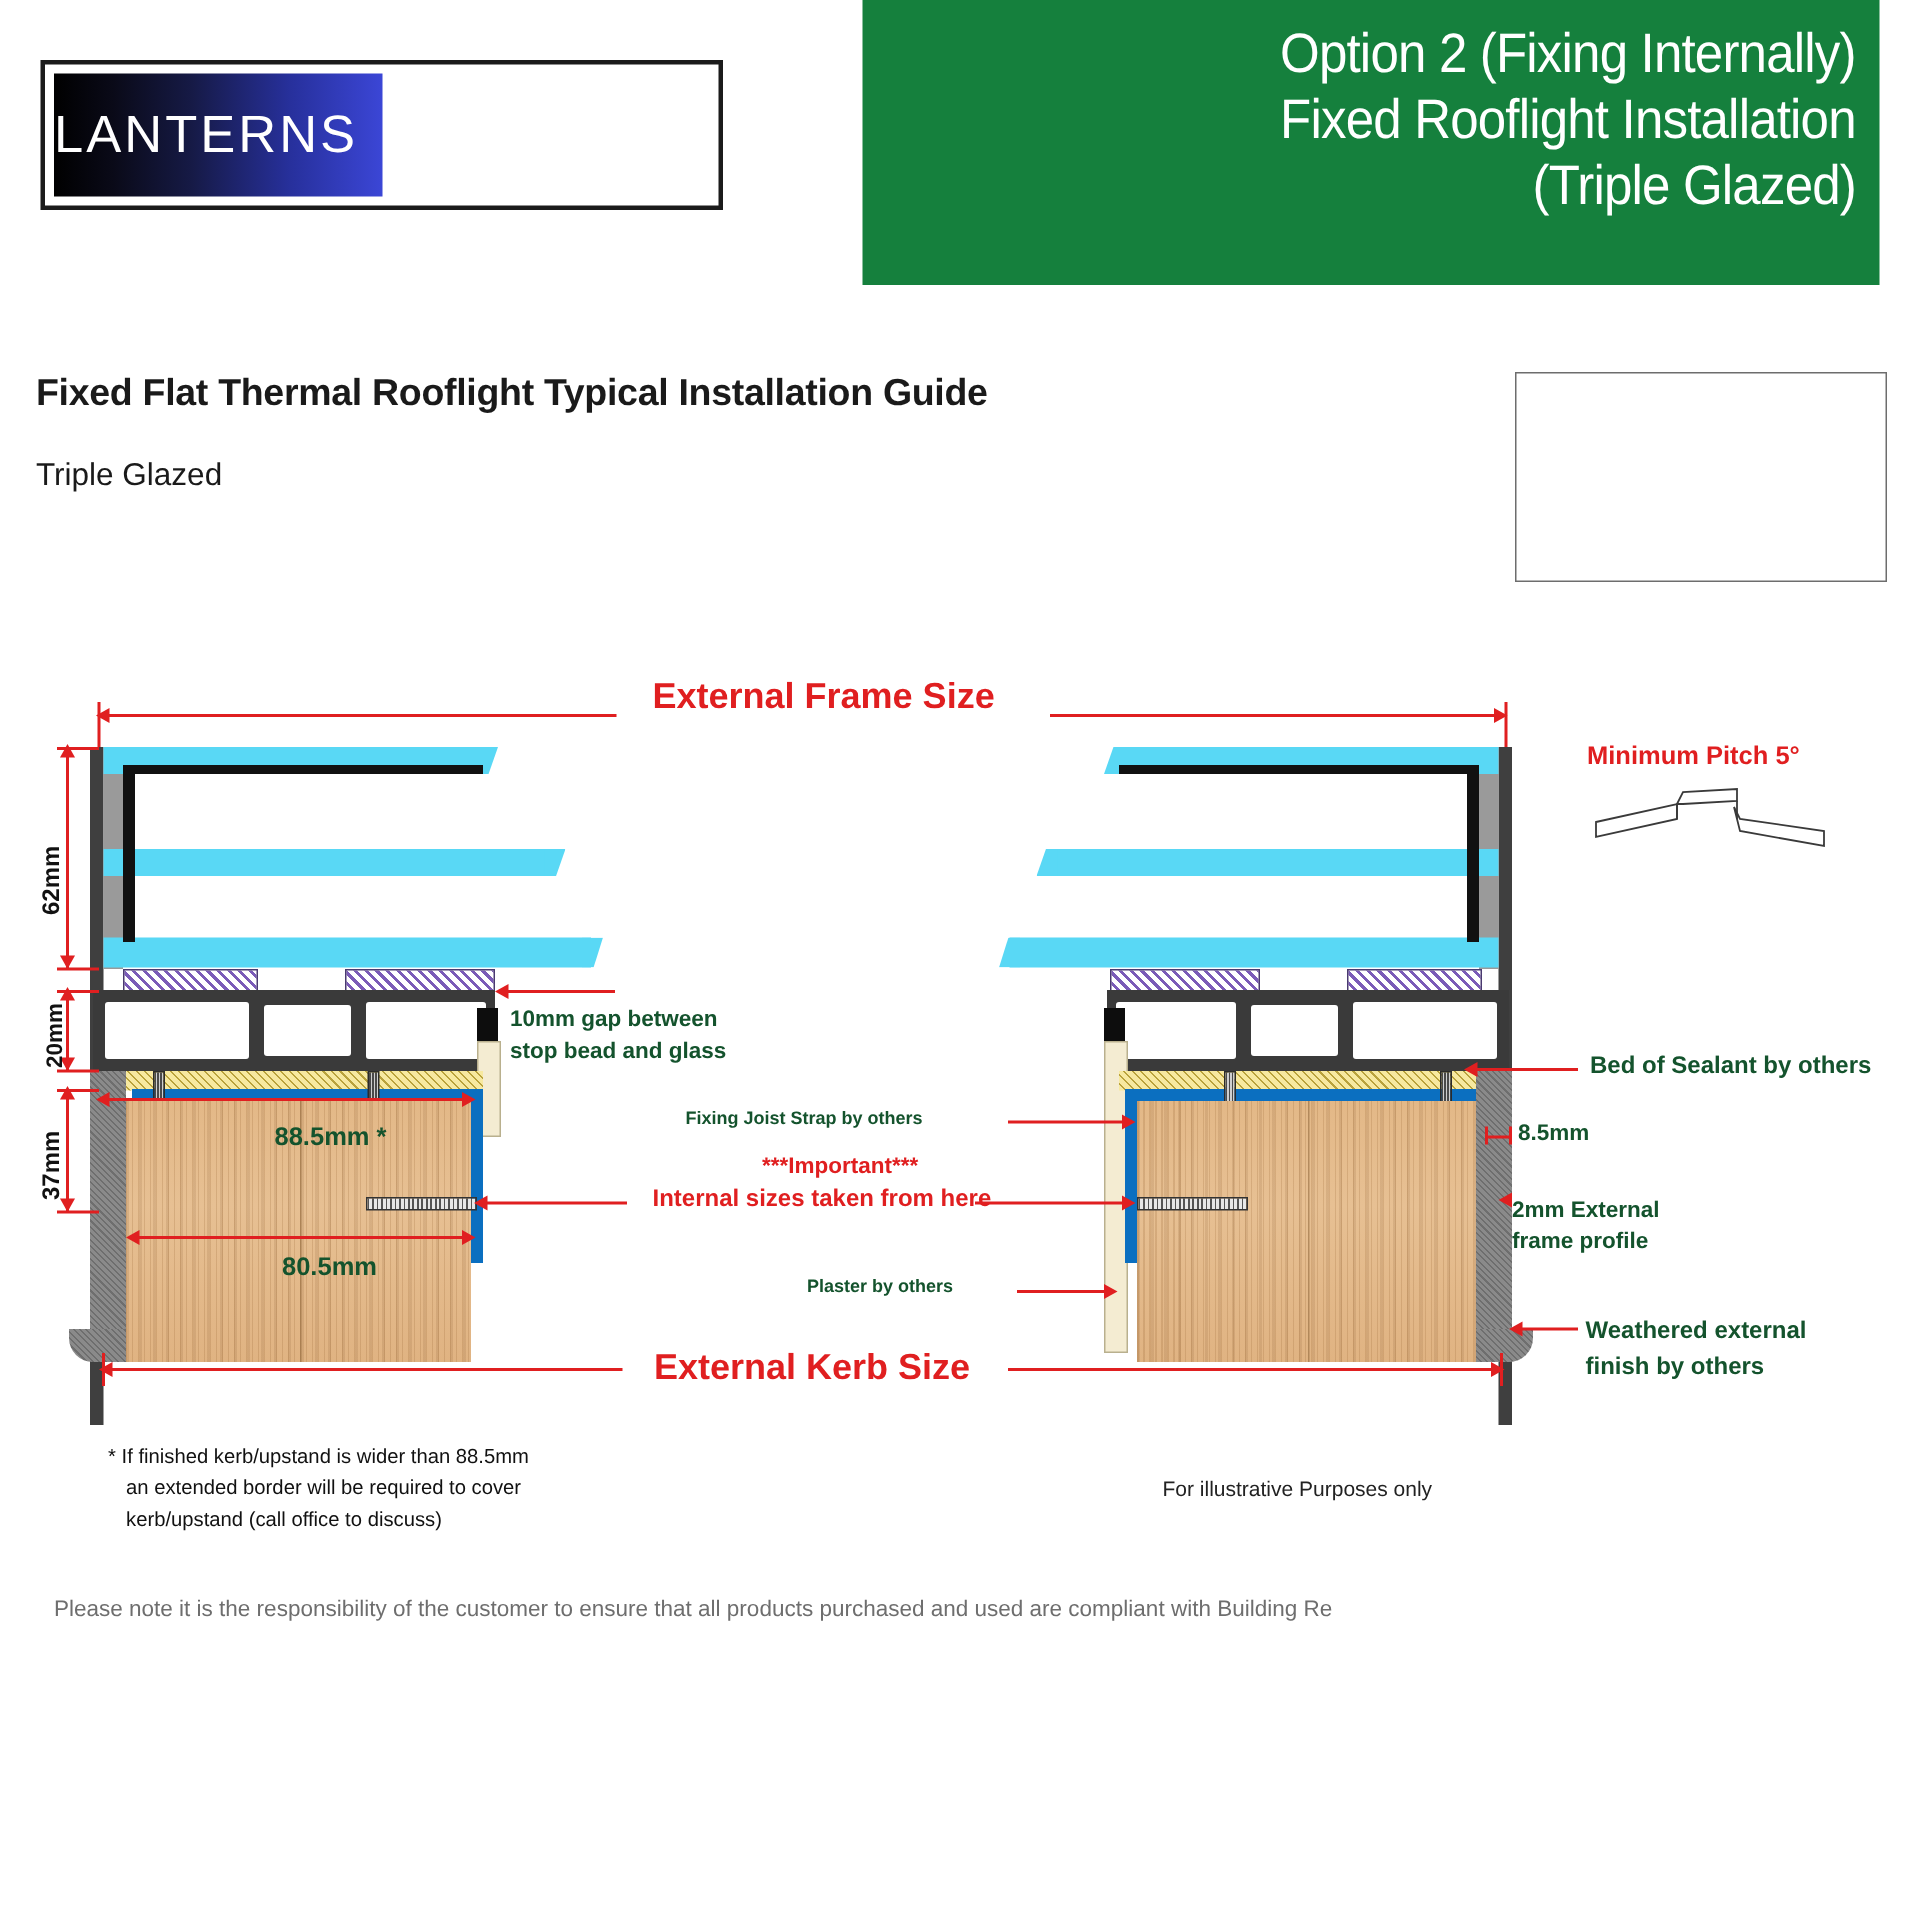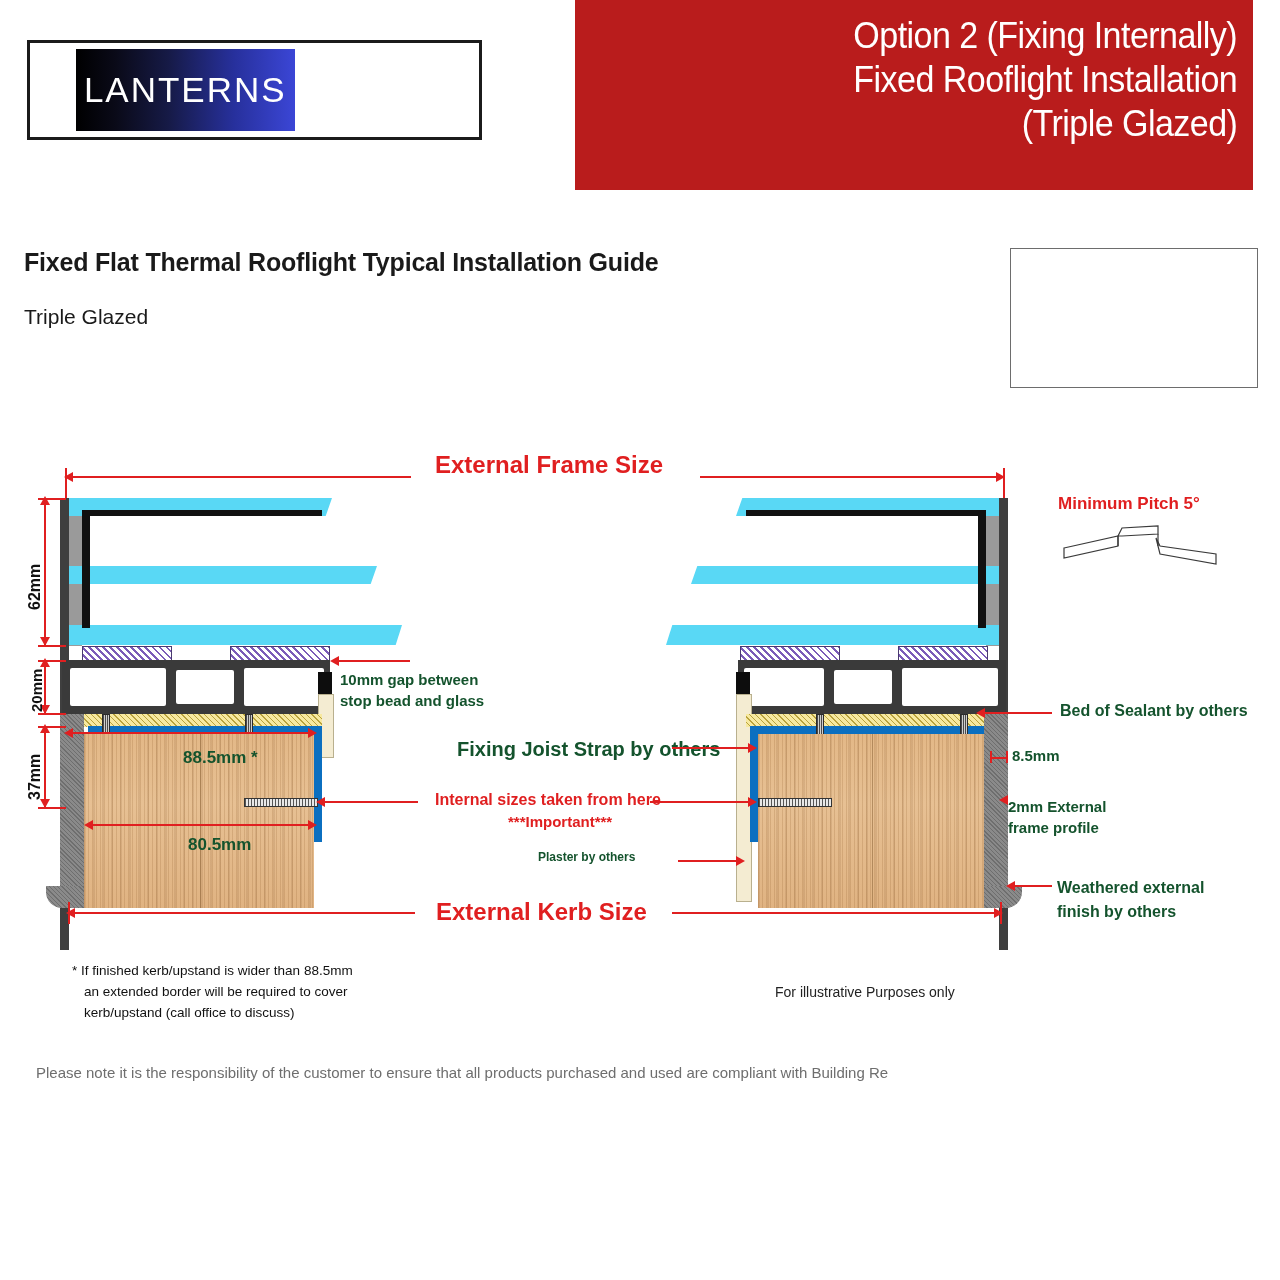--- a/index.html
+++ b/index.html
@@ -4,39 +4,39 @@
 <style>
   html,body{margin:0;padding:0;}
   body{
     width:1280px;height:1280px;position:relative;background:#ffffff;
     font-family:"Liberation Sans", sans-serif;color:#1a1a1a;overflow:hidden;
   }
   .abs{position:absolute;}
 
   
   #header-banner{
-    left:575px;top:0;width:678px;height:190px;background:#b91c1c;
+    left:575px;top:0;width:678px;height:190px;background:#15803d;
     box-sizing:border-box;padding:14px 16px 0 0;
     display:flex;flex-direction:column;justify-content:flex-start;align-items:flex-end;
   }
   .banner-line{
     color:#ffffff;font-size:37px;line-height:44px;font-weight:400;
     letter-spacing:-0.6px;text-align:right;white-space:nowrap;
     font-family:"Liberation Sans Narrow","Liberation Sans",sans-serif;
     transform:scaleX(0.92);transform-origin:right center;
   }
 
   #logo-box{
     left:27px;top:40px;width:455px;height:100px;background:#ffffff;
     border:3px solid #1b1b1b;box-sizing:border-box;padding:6px;
     display:flex;align-items:stretch;
   }
   #logo-gradient{
     width:50%;background:linear-gradient(90deg,#000000 0%,#0a0a18 18%,#161a46 42%,#27309c 72%,#3b46d6 100%);
-    display:flex;align-items:center;justify-content:center;margin-left:40px;
+    display:flex;align-items:center;
   }
   #logo-word-lanterns{
     color:#ffffff;font-size:35px;letter-spacing:2px;font-weight:400;
     font-family:"Liberation Sans",sans-serif;
   }
   #logo-right{
     flex:1;display:flex;align-items:center;justify-content:flex-start;padding-left:7px;
   }
   #logo-word-direct{
     color:#111111;font-size:35px;font-weight:bold;letter-spacing:0.5px;
@@ -257,25 +257,25 @@
 
   <div class="abs strap" style="left:758px;top:378px;width:72px;"></div>
 
   <div class="abs dimline" style="left:334px;top:240px;width:76px;"></div>
   <div class="abs arrowL" style="left:330px;top:236px;"></div>
   <div class="abs blktxt" style="left:340px;top:249px;font-size:15px;line-height:21px;">
     <div>10mm gap between</div>
     <div>stop bead and glass</div>
   </div>
 
-  <div class="abs blktxt" style="left:457px;top:318px;font-size:20px;white-space:nowrap;">Fixing Joist Strap by others</div>
+  <div class="abs blktxt" style="left:457px;top:318px;font-size:12px;white-space:nowrap;">Fixing Joist Strap by others</div>
   <div class="abs dimline" style="left:672px;top:327px;width:80px;"></div>
   <div class="abs arrowR" style="left:748px;top:323px;"></div>
 
-  <div class="abs redtxt" style="left:508px;top:349px;font-size:15px;white-space:nowrap;margin-top:44px;">***Important***</div>
+  <div class="abs redtxt" style="left:508px;top:349px;font-size:15px;white-space:nowrap;">***Important***</div>
   <div class="abs redtxt" style="left:435px;top:371px;font-size:16px;white-space:nowrap;">Internal sizes taken from here</div>
   <div class="abs dimline" style="left:650px;top:381px;width:102px;"></div>
   <div class="abs arrowR" style="left:748px;top:377px;"></div>
   <div class="abs dimline" style="left:320px;top:381px;width:98px;"></div>
   <div class="abs arrowL" style="left:316px;top:377px;"></div>
 
   <div class="abs blktxt" style="left:538px;top:430px;font-size:12px;white-space:nowrap;">Plaster by others</div>
   <div class="abs dimline" style="left:678px;top:440px;width:62px;"></div>
   <div class="abs arrowR" style="left:736px;top:436px;"></div>
 

